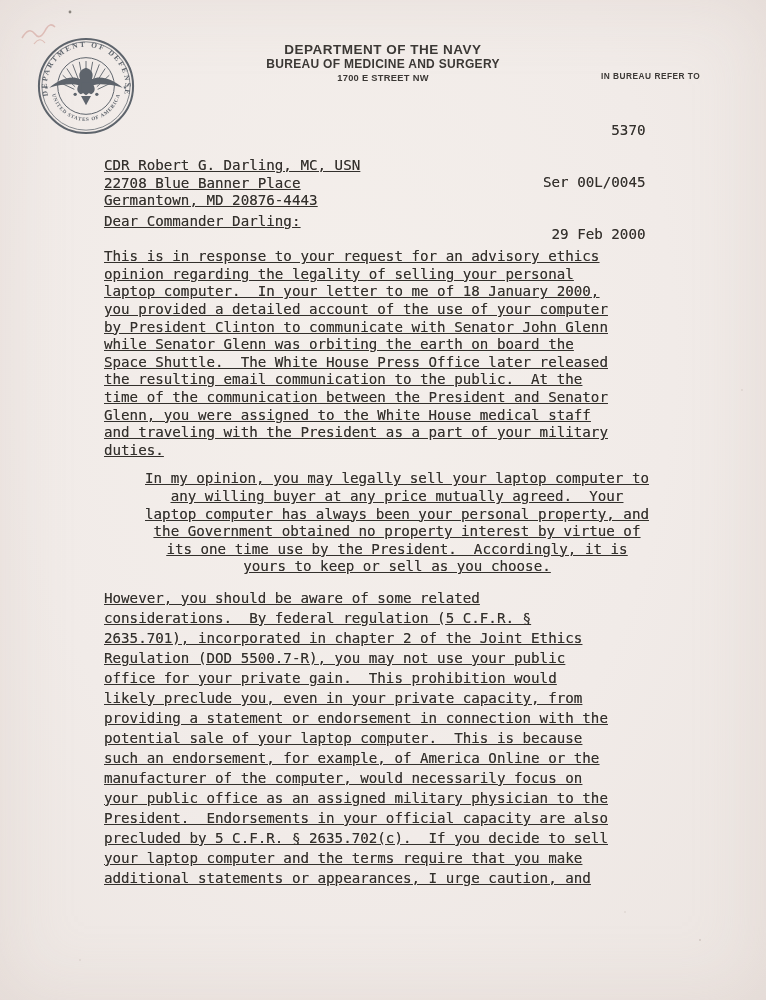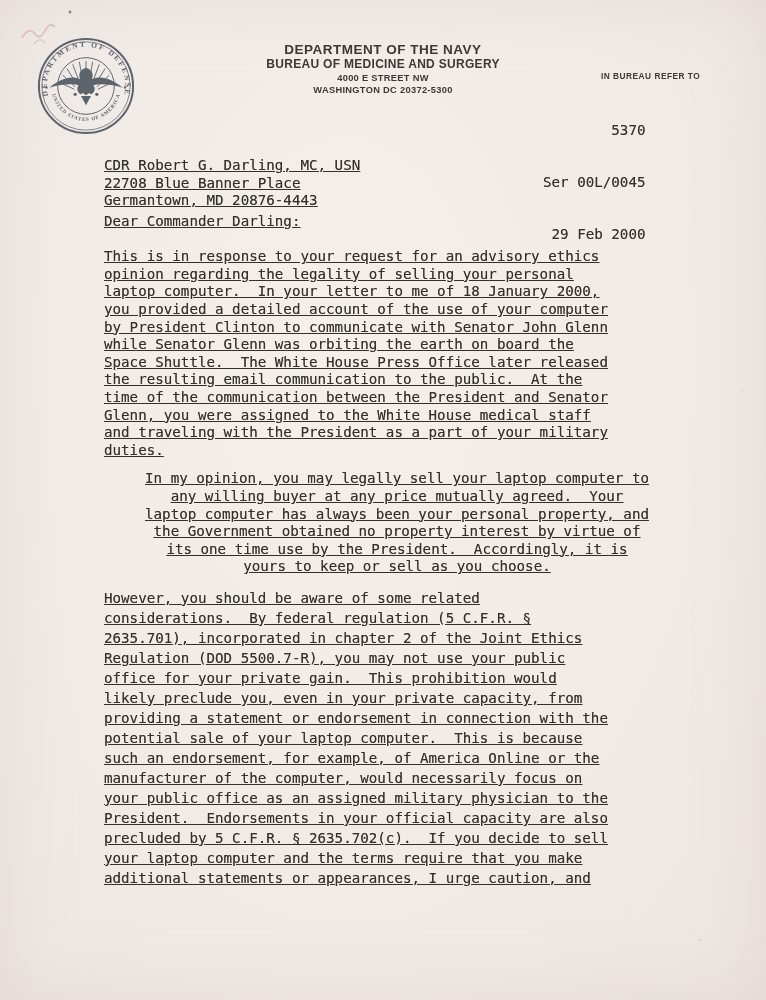--- a/index.html
+++ b/index.html
@@ -140,22 +140,21 @@
     </g>
     <g fill="var(--seal)" font-size="6" font-family="Liberation Serif, serif">
       <text x="10" y="64">★</text>
       <text x="104" y="64">★</text>
     </g>
   </svg>
 
   <div class="org-block">
     <div class="org-line1">DEPARTMENT OF THE NAVY</div>
     <div class="org-line2">BUREAU OF MEDICINE AND SURGERY</div>
-    <div class="org-line3">4000 E STREET NW</div>
-    <div class="org-line4">WASHINGTON DC 20372-5300</div>
+    <div class="org-line3">1700 E STREET NW</div>
   </div>
 
   <div class="reply-refer">IN BUREAU REFER TO</div>
 
   <div class="ref-block">
     <div>5370</div>
     <div>Ser 00L/0045</div>
     <div>29 Feb 2000</div>
   </div>
 

